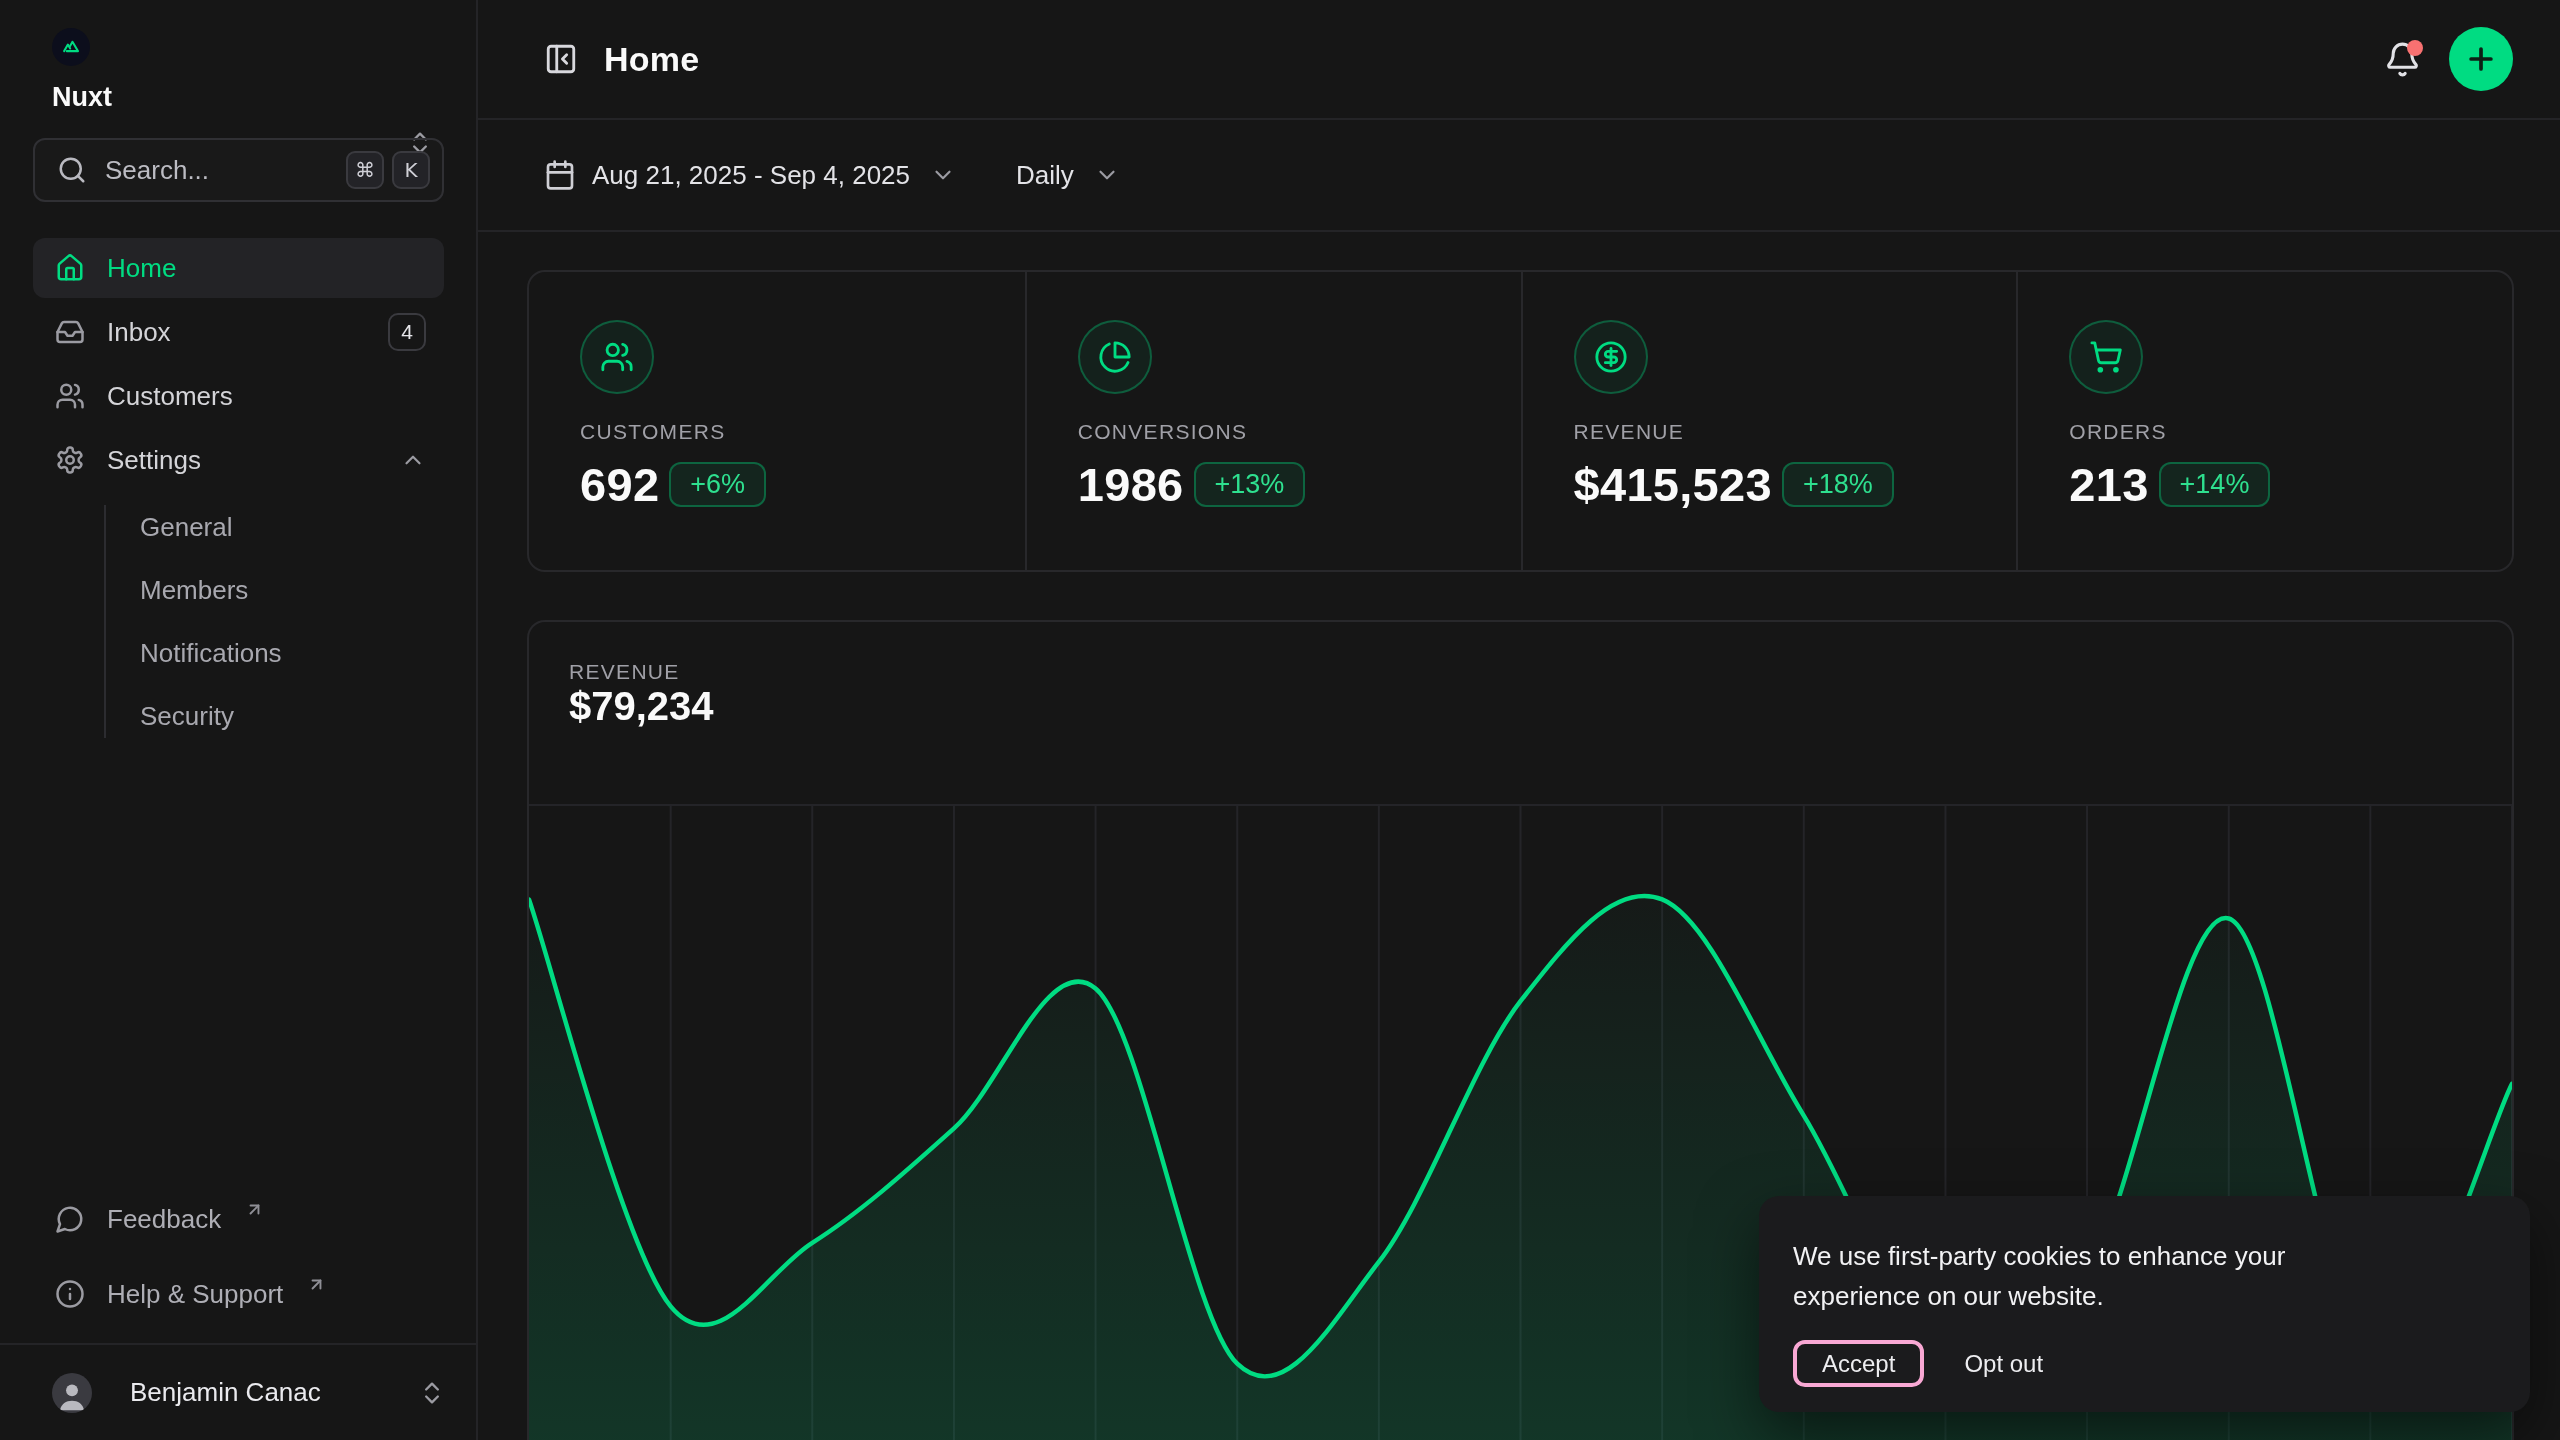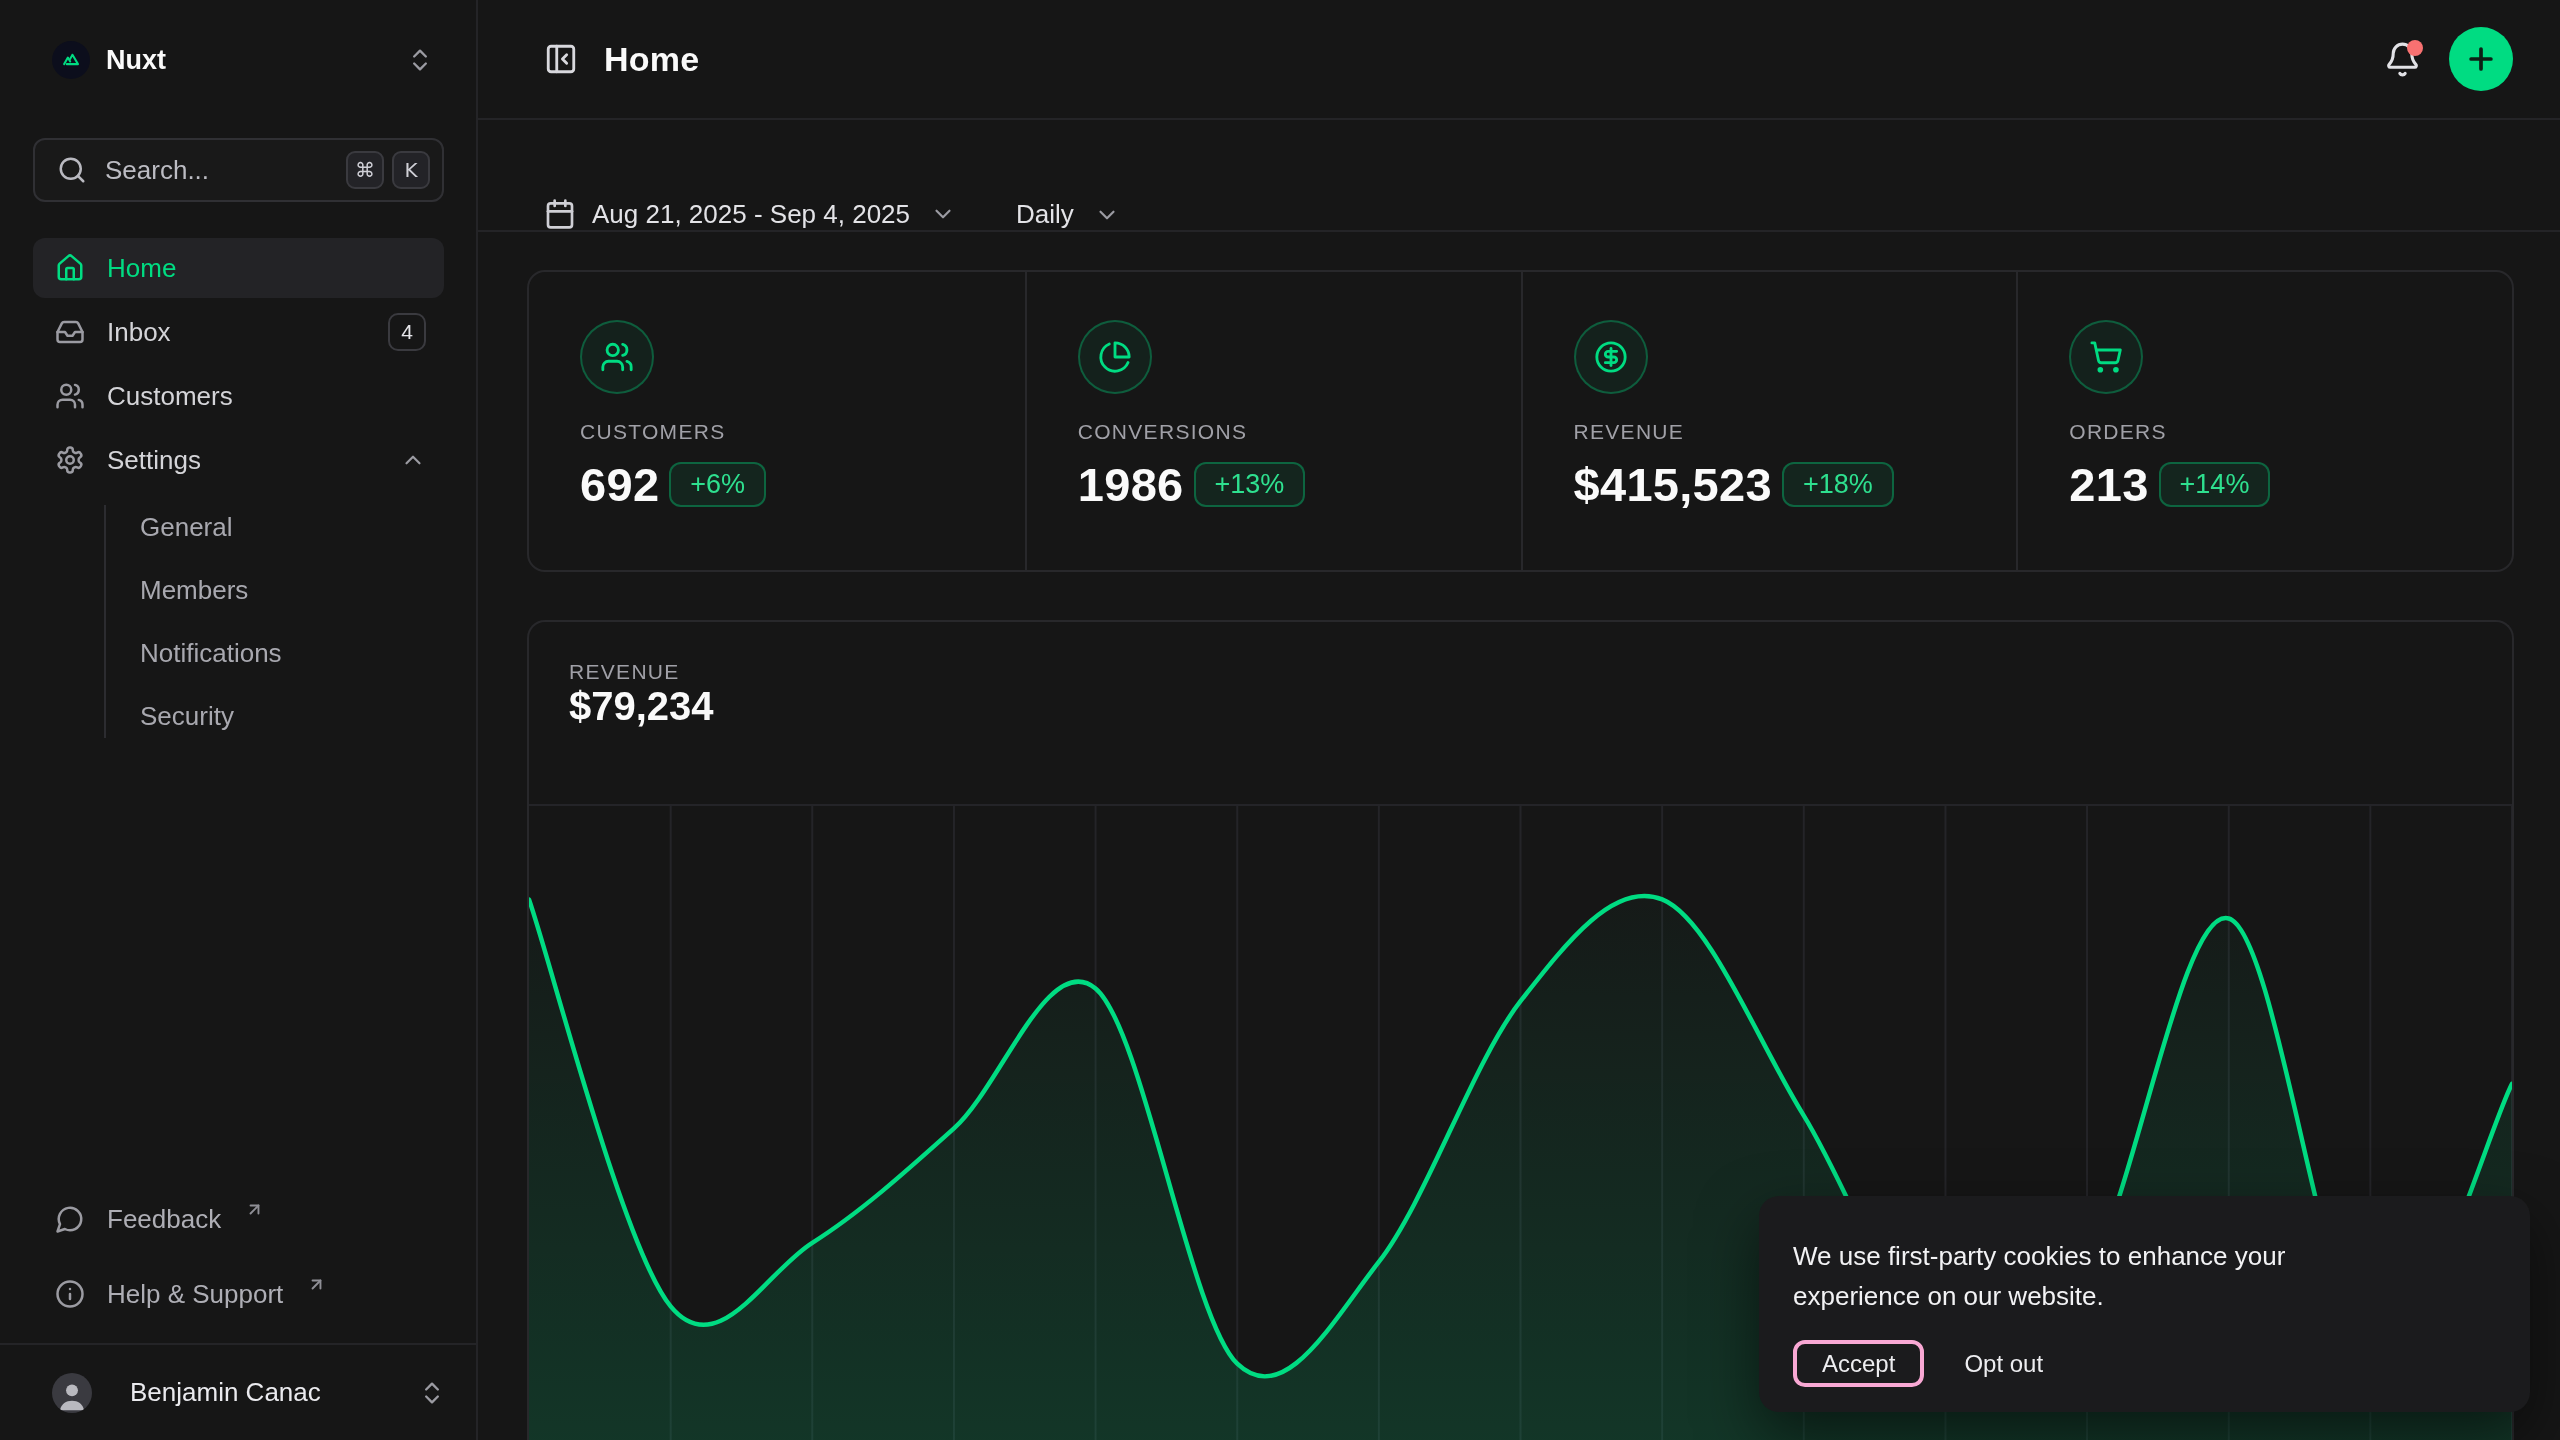--- a/index.html
+++ b/index.html
@@ -17,21 +17,21 @@
   body{
     background:var(--bg);
     color:var(--text-hi);
     font-family:"Liberation Sans","DejaVu Sans",sans-serif;
     overflow:hidden;
   }
   .app{display:flex;width:100%;height:100%;}
 
   
   .sidebar{width:478px;min-width:478px;border-right:2px solid var(--border-soft);display:flex;flex-direction:column;background:var(--bg);}
-  .workspace-row{margin:28px 32px 0 33px;height:64px;display:flex;align-items:center;gap:16px;padding:0 10px 0 19px;border-radius:12px;cursor:pointer;}
+  .workspace-row{margin:28px 32px 0 33px;height:64px;display:flex;align-items:flex-start;gap:16px;padding:0 10px 0 19px;border-radius:12px;cursor:pointer;flex-direction:column;}
   .logo-badge{width:38px;height:38px;border-radius:50%;background:#0c0e1c;display:grid;place-items:center;flex:0 0 auto;}
   .logo-badge svg{width:22px;height:22px;color:var(--primary);}
   .workspace-name{font-size:27px;font-weight:600;color:var(--text-hi);}
   .chevrons{margin-left:auto;width:28px;height:28px;color:var(--dim);}
 
   .search-box{margin:46px 32px 0 33px;height:64px;border:2px solid #303034;border-radius:12px;display:flex;align-items:center;gap:18px;padding:0 12px 0 22px;cursor:pointer;background:rgba(255,255,255,0.015);}
   .search-box .sicon{width:30px;height:30px;color:#b9b9c0;flex:0 0 auto;}
   .search-placeholder{font-size:26px;color:#bcbcc3;}
   .kbds{margin-left:auto;display:flex;gap:8px;}
   .kbd{width:38px;height:38px;border-radius:9px;background:#232327;border:2px solid #3a3a3f;display:grid;place-items:center;font-size:20px;color:#cfcfd6;font-family:"DejaVu Sans",sans-serif;}
@@ -67,21 +67,21 @@
   .panel-btn{width:34px;height:34px;color:#d8d8dd;cursor:pointer;background:none;border:none;padding:0;}
   .panel-btn svg{width:34px;height:34px;}
   .page-title{font-size:34px;font-weight:700;letter-spacing:.2px;color:var(--text-hi);}
   .topbar-right{margin-left:auto;display:flex;align-items:center;gap:28px;}
   .bell-btn{position:relative;width:37px;height:37px;color:#e2e2e6;background:none;border:none;padding:0;cursor:pointer;}
   .bell-btn svg{width:37px;height:37px;}
   .bell-dot{position:absolute;top:-1px;right:-2px;width:16px;height:16px;border-radius:50%;}
   .plus-btn{width:64px;height:64px;border-radius:50%;border:none;display:grid;place-items:center;cursor:pointer;color:#0c2015;}
   .plus-btn svg{width:34px;height:34px;}
 
-  .filterbar{height:112px;min-height:112px;border-bottom:2px solid var(--border-soft);display:flex;align-items:flex-end;padding:0 47px 0 66px;}
+  .filterbar{height:112px;min-height:112px;border-bottom:2px solid var(--border-soft);display:flex;align-items:center;padding:0 47px 0 66px;}
   .ghost-btn{display:flex;align-items:center;gap:16px;background:none;border:none;color:#e3e3e7;font-size:26px;font-weight:500;font-family:inherit;cursor:pointer;padding:0;}
   .ghost-btn .cal{width:32px;height:32px;color:#cfcfd5;}
   .ghost-btn .chev-dn{width:26px;height:26px;color:var(--dim);margin-left:4px;}
   .gran-btn{margin-left:60px;}
 
   .content{flex:1;padding:38px 46px 0 49px;display:flex;flex-direction:column;min-height:0;}
   .stats-grid{height:302px;min-height:302px;border:2px solid var(--border);border-radius:18px;display:grid;grid-template-columns:repeat(4,1fr);}
   .stat-cell{padding:48px 40px 0 51px;border-left:2px solid var(--border);}
   .stat-cell:first-child{border-left:none;}
   .stat-icon-wrap{width:74px;height:74px;border-radius:50%;border:2px solid rgba(0,220,130,.32);background:rgba(0,220,130,.06);display:grid;place-items:center;color:var(--primary);}

